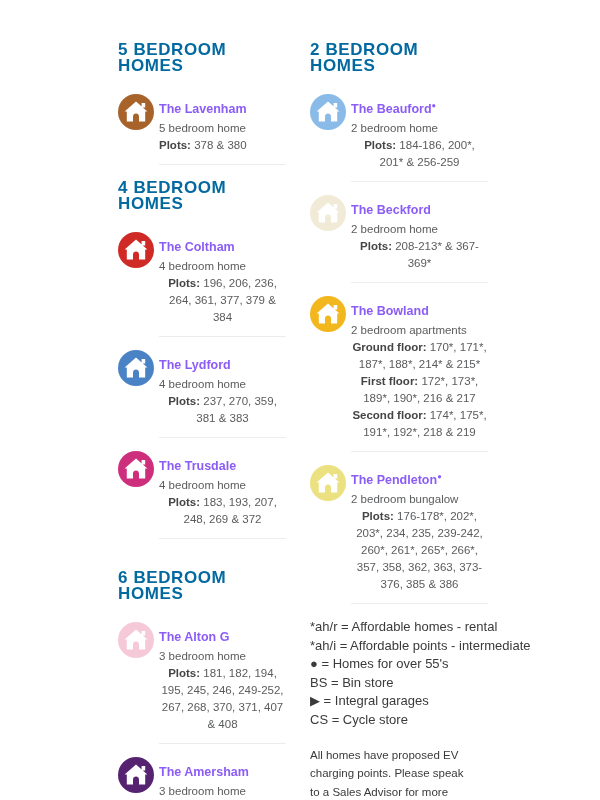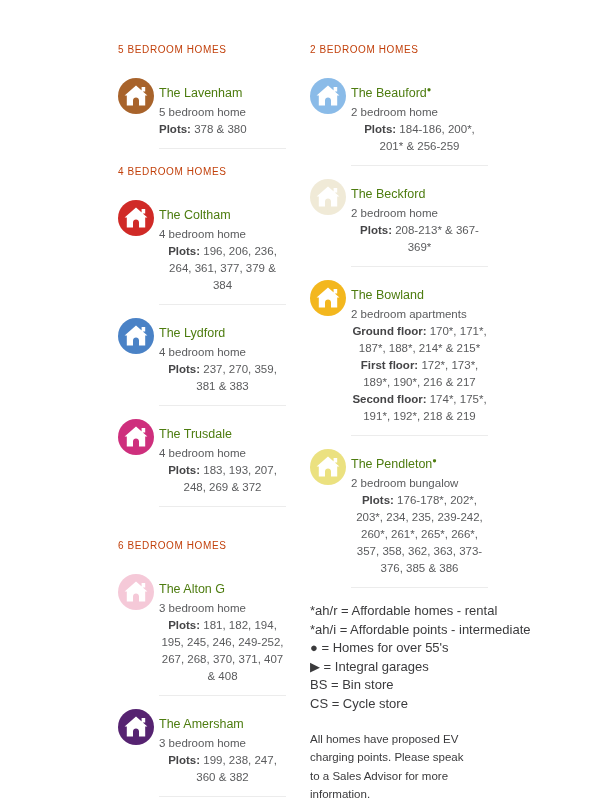--- a/index.html
+++ b/index.html
@@ -4,29 +4,29 @@
 <style>
   html,body{margin:0;padding:0;background:#fff;}
   .page{
     position:relative;width:600px;height:800px;background:#ffffff;overflow:hidden;
     font-family:"Liberation Sans",sans-serif;-webkit-font-smoothing:antialiased;
   }
   .cols{display:flex;align-items:flex-start;padding:42px 0 0 118px;gap:24px;}
   .col-left{width:168px;}
   .col-right{width:178px;}
   .section-heading{
-    font-size:10px;font-weight:400;color:#c2410c;letter-spacing:.6px;
+    font-size:17px;font-weight:700;color:#0369a1;letter-spacing:.6px;
     line-height:16px;margin:0 0 20px 0;
   }
   .mt-sec{margin-top:15px;}
   .mt-sec-lg{margin-top:31px;}
   .item{display:flex;align-items:flex-start;}
   .icon{flex:0 0 36px;width:36px;height:36px;margin-right:5px;}
   .item-text{padding-top:8px;font-size:11.5px;line-height:17px;color:#5a5b5d;}
-  .item-name{font-size:12.5px;font-weight:400;color:#4d7c0f;line-height:15px;margin-bottom:3px;}
+  .item-name{font-size:12.5px;font-weight:700;color:#8b5cf6;line-height:15px;margin-bottom:3px;}
   .item-name sup{font-size:7.5px;line-height:0;vertical-align:super;}
   .plot-line{margin:0;text-align:center;}
   .plot-label{font-weight:700;color:#454547;}
   .divider{height:1px;background:#ececec;margin:10px 0 13px 41px;}
   .key{margin-top:15px;font-size:13px;line-height:15px;color:#3a3a3c;}
   .key-line{margin-bottom:3.5px;white-space:nowrap;}
   .note{margin-top:19px;font-size:11.5px;line-height:18.5px;color:#3a3a3c;width:164px;}
 </style>
 </head>
 <body>
@@ -177,22 +177,22 @@
           <div>2 bedroom bungalow</div>
           <div class="plot-line"><span class="plot-label">Plots:</span> <span>176-178*, 202*, 203*, 234, 235, 239-242, 260*, 261*, 265*, 266*, 357, 358, 362, 363, 373-376, 385 &amp; 386</span></div>
         </div>
       </div>
       <div class="divider"></div>
 
       <div class="key">
         <div class="key-line">*ah/r = Affordable homes - rental</div>
         <div class="key-line">*ah/i = Affordable points - intermediate</div>
         <div class="key-line">● = Homes for over 55's</div>
+        <div class="key-line">BS = Bin store</div>
         <div class="key-line">▶ = Integral garages</div>
-        <div class="key-line">BS = Bin store</div>
         <div class="key-line">CS = Cycle store</div>
       </div>
 
       <div class="note">All homes have proposed EV charging points. Please speak to a Sales Advisor for more information.</div>
 
     </div>
   </div>
 </div>
 
 </body></html>

